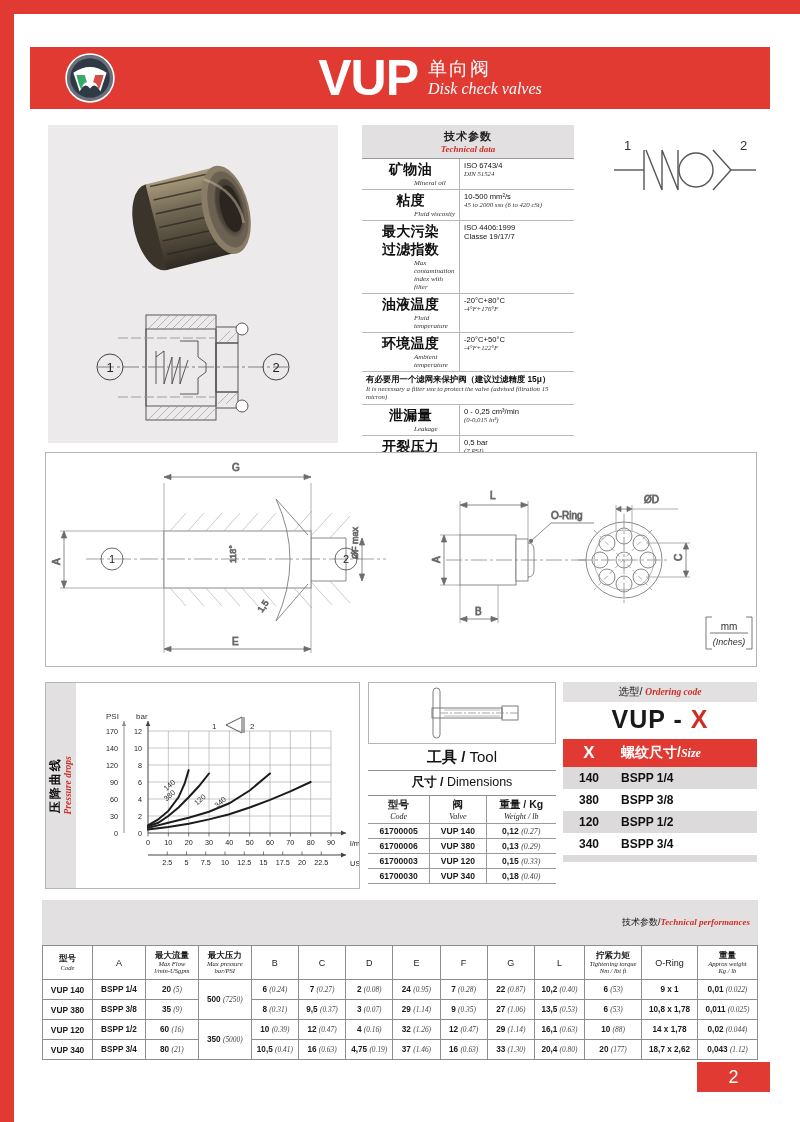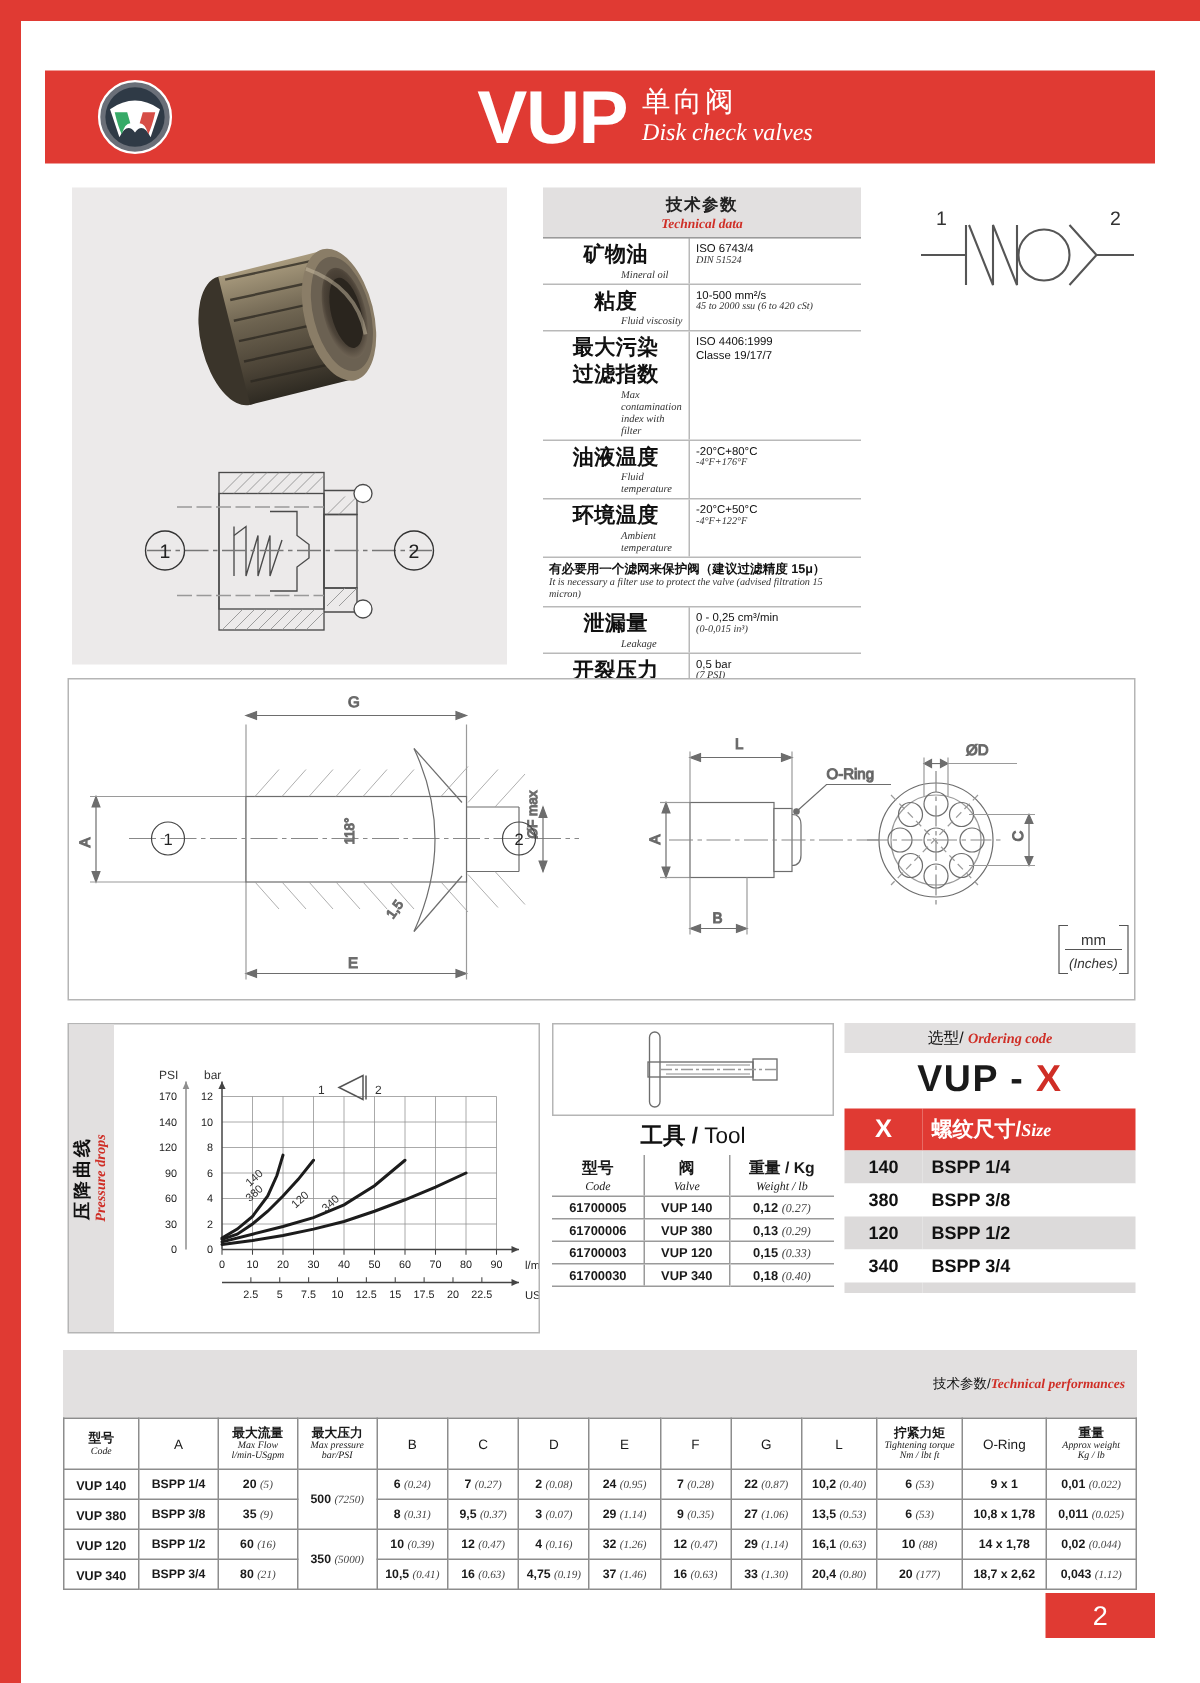--- a/index.html
+++ b/index.html
@@ -638,20 +638,23 @@
           <rect x="133" y="23" width="16" height="14"></rect>
           <line x1="71" y1="30" x2="149" y2="30" stroke-dasharray="8 2 2 2" stroke="#999"></line>
           <line x1="75" y1="27" x2="131" y2="27" stroke="#b0b0b0"></line>
           <line x1="75" y1="33" x2="131" y2="33" stroke="#b0b0b0"></line>
         </g>
       </svg>
     </div>
     <div class="tool-title">
       <span>工具</span><span> / </span><span class="en">Tool</span>
     </div>
+    <div class="dim-title">
+      <span>尺寸</span><span> / </span><span class="en">Dimensions</span>
+    </div>
     <table class="tool-tb">
       <thead>
         <tr>
           <th>
             <span class="cn">型号</span>
             <span class="en">Code</span>
           </th>
           <th>
             <span class="cn">阀</span>
             <span class="en">Valve</span>

